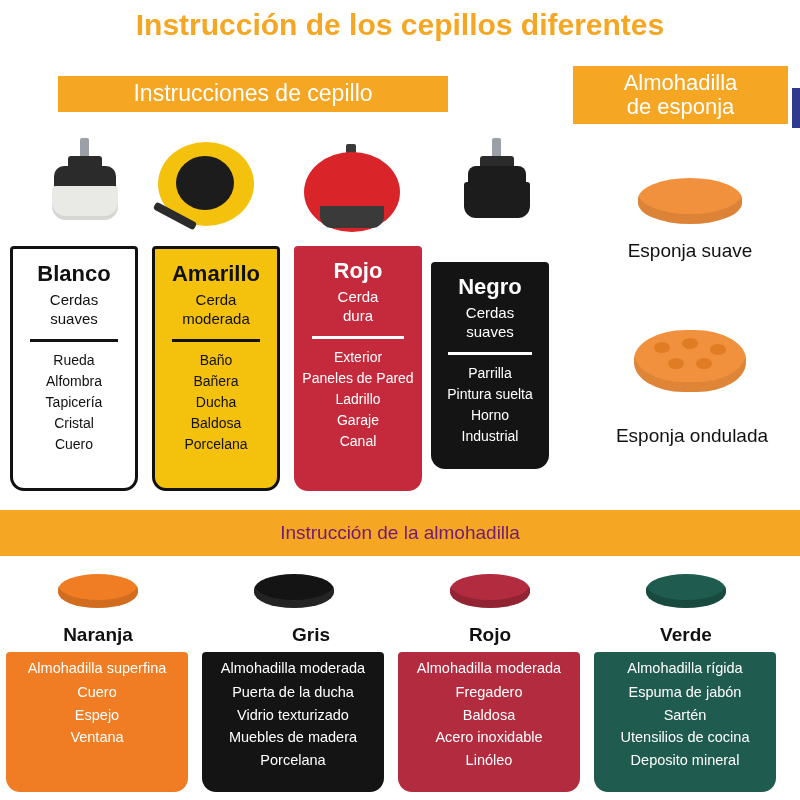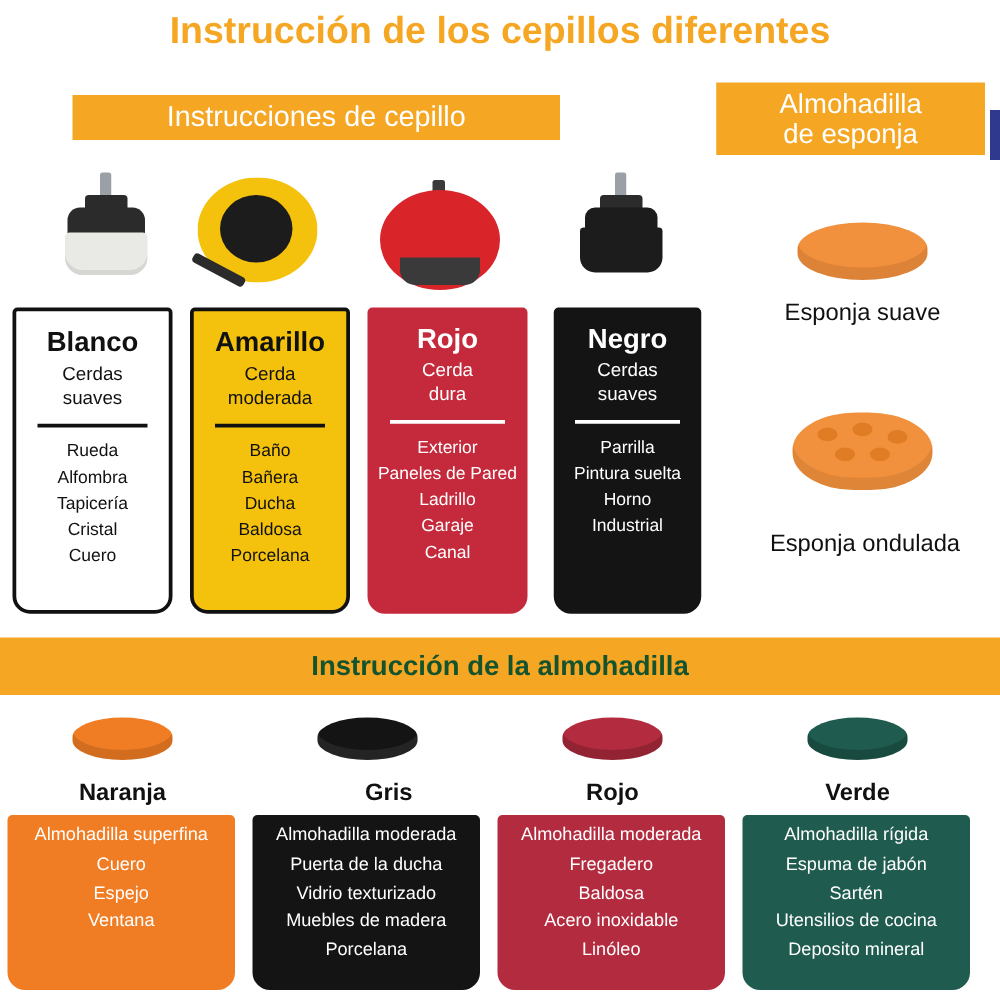--- a/index.html
+++ b/index.html
@@ -83,37 +83,37 @@
     border:none;height:3px;margin:10px auto 8px;width:72%;
   }
   .card .li{font-size:14px;line-height:1.5;}
 
   #card-blanco{left:10px;width:128px;height:245px;background:#ffffff;border:3px solid #111;}
   #card-blanco hr{background:#111;}
   #card-amarillo{left:152px;width:128px;height:245px;background:#F4C20D;border:3px solid #111;color:#111;}
   #card-amarillo hr{background:#111;}
   #card-rojo{left:294px;width:128px;height:245px;background:#C42A3B;color:#fff;border:none;}
   #card-rojo hr{background:#fff;}
-  #card-negro{left:443px;width:118px;height:245px;background:#141414;color:#fff;border:none;}
+  #card-negro{left:431px;width:118px;height:207px;background:#141414;color:#fff;border:none;margin-top:16px;}
   #card-negro hr{background:#fff;}
 
   
   .sponge-soft{position:absolute;left:638px;top:178px;width:104px;height:46px;background:#F2913D;border-radius:50%/46%;
     box-shadow:inset 0 -10px 0 rgba(0,0,0,.09);}
   .lbl-soft{position:absolute;left:560px;top:240px;width:260px;text-align:center;font-size:19px;}
 
   .sponge-wave{position:absolute;left:634px;top:330px;width:112px;height:62px;background:#F2913D;border-radius:46% 46% 44% 44%/48%;
     box-shadow:inset 0 -10px 0 rgba(0,0,0,.08);}
   .dimple{position:absolute;width:16px;height:11px;border-radius:50%;background:#e07c24;}
   .lbl-wave{position:absolute;left:552px;top:425px;width:280px;text-align:center;font-size:19px;}
 
   
   .pad-banner{
     position:absolute;left:0;top:510px;width:800px;height:46px;background:#F5A623;
-    color:#14532d;font-size:22px;font-weight:bold;display:flex;align-items:center;justify-content:center;
+    color:#701a75;font-size:19px;font-weight:normal;display:flex;align-items:center;justify-content:center;
   }
   .pad-img{position:absolute;width:80px;height:34px;border-radius:50%/46%;}
   .pad-name{position:absolute;width:170px;text-align:center;font-size:19px;font-weight:bold;color:#111;}
 
   .padcard{
     position:absolute;top:652px;width:182px;height:140px;
     border-radius:4px 4px 14px 14px;box-sizing:border-box;
     text-align:center;padding-top:8px;
   }
   .padcard .pt{font-size:14.5px;line-height:1.2;margin-bottom:4px;}

